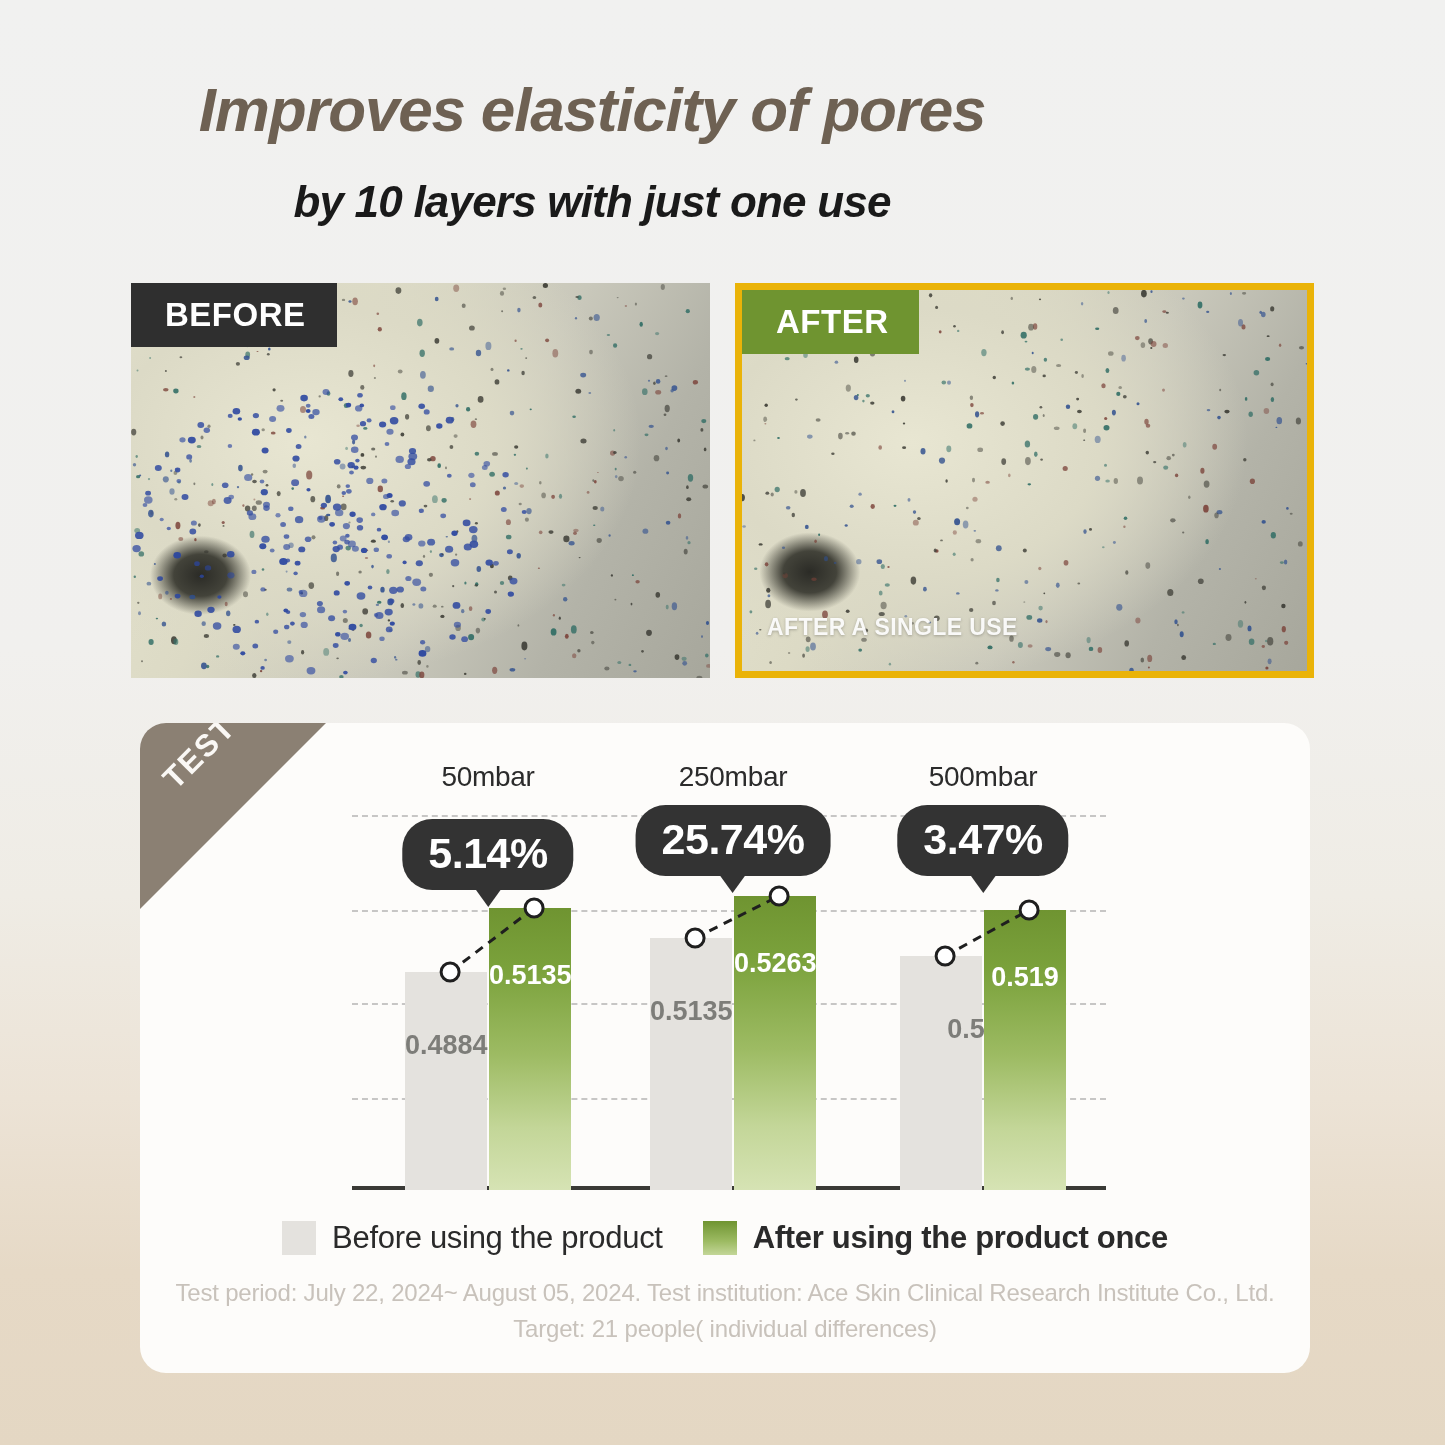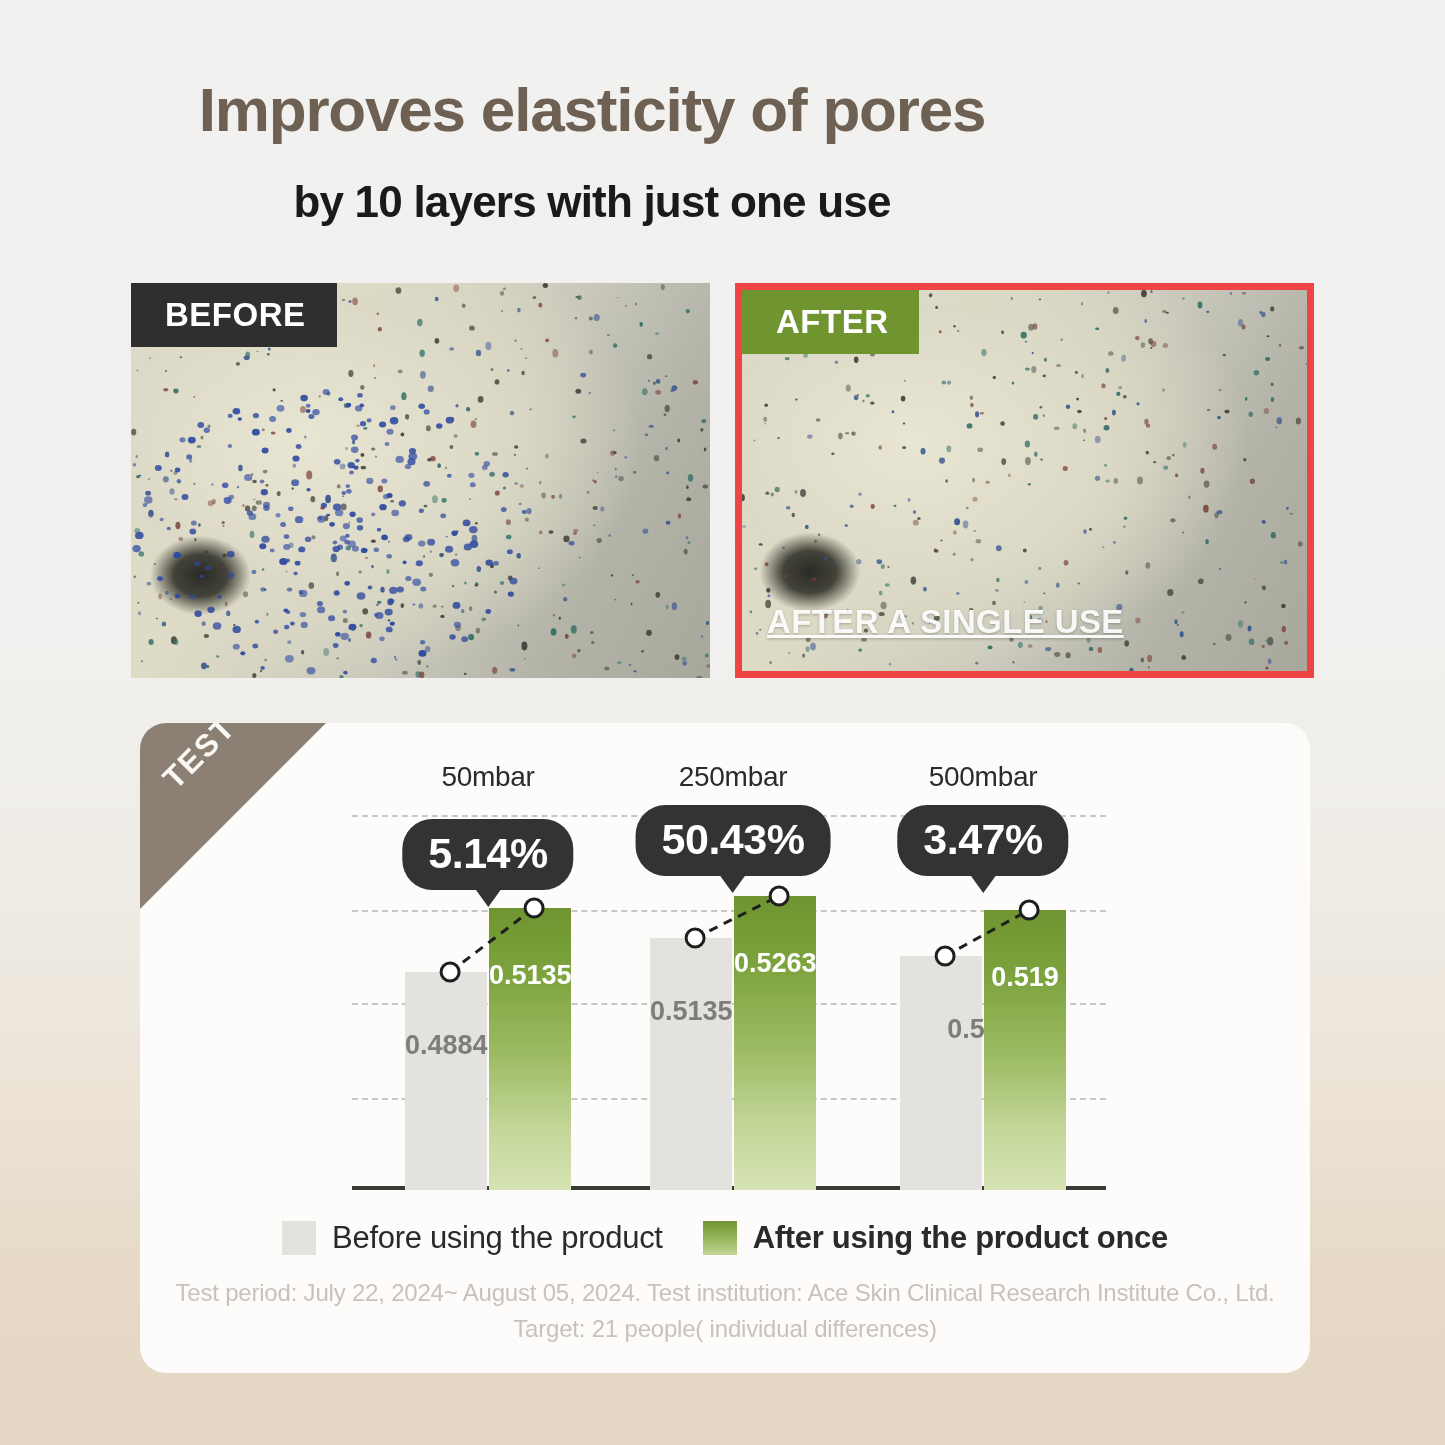--- a/index.html
+++ b/index.html
@@ -22,20 +22,21 @@
     position: relative;
   }
 
   
   .headline-wrap {
     position: absolute;
     top: 76px;
     left: 0;
     width: 1184px;
     text-align: center;
+    font-style: italic;
   }
   .headline {
     font-size: 62px;
     font-weight: 800;
     letter-spacing: -1.2px;
     color: #6e6153;
     line-height: 1.1;
     font-family: "Liberation Sans", sans-serif;
   }
   .subheadline {
@@ -57,21 +58,21 @@
     display: flex;
     gap: 25px;
   }
   .photo {
     position: relative;
     width: 579px;
     height: 395px;
     overflow: hidden;
   }
   .photo.after {
-    border: 7px solid #ef4444;
+    border: 7px solid #eab308;
   }
   .skin {
     position: absolute;
     inset: 0;
     background:
       radial-gradient(ellipse 70px 55px at 12% 74%, #2b2b26 0%, #43433a 38%, rgba(90,90,78,0) 72%),
       radial-gradient(ellipse 420px 300px at 30% 40%, #e8e6d2 0%, #dcdac6 45%, rgba(200,198,180,0) 80%),
       linear-gradient(118deg, #e7e5d0 0%, #dcdac5 32%, #c9c8bb 58%, #b3b3a8 78%, #a7a79c 100%);
   }
   .grain {
@@ -91,27 +92,26 @@
     letter-spacing: .5px;
     color: #ffffff;
     z-index: 4;
   }
   .lbl.before { background: #2f2f2f; min-width: 206px; }
   .lbl.after  { background: #6f9430; min-width: 174px; }
   .caption-after {
     position: absolute;
     left: 25px;
     bottom: 30px;
-    font-size: 33px;
+    font-size: 23px;
     font-weight: 600;
     color: rgba(255,255,255,.92);
     letter-spacing: .4px;
     text-shadow: 0 1px 3px rgba(0,0,0,.25);
     z-index: 4;
-    text-decoration: underline;
   }
 
   
   .card {
     position: absolute;
     top: 723px;
     left: 140px;
     width: 1170px;
     height: 650px;
     background: #fdfcfa;
@@ -1307,21 +1307,21 @@
     </svg>
   </div>
 
   <div id="cats">
       <div class="cat-label" style="left:348px;top:38px;">50mbar</div>
       <div class="cat-label" style="left:593px;top:38px;">250mbar</div>
       <div class="cat-label" style="left:843px;top:38px;">500mbar</div>
     </div>
   <div id="bubbles">
       <div class="bubble" style="left:348px;top:96px;">5.14%</div>
-      <div class="bubble" style="left:593px;top:82px;">50.43%</div>
+      <div class="bubble" style="left:593px;top:82px;">25.74%</div>
       <div class="bubble" style="left:843px;top:82px;">3.47%</div>
     </div>
 
   <div class="legend">
     <div class="legend-item">
       <span class="swatch before"></span>
       <span class="legend-text">Before using the product</span>
     </div>
     <div class="legend-item">
       <span class="swatch after"></span>

